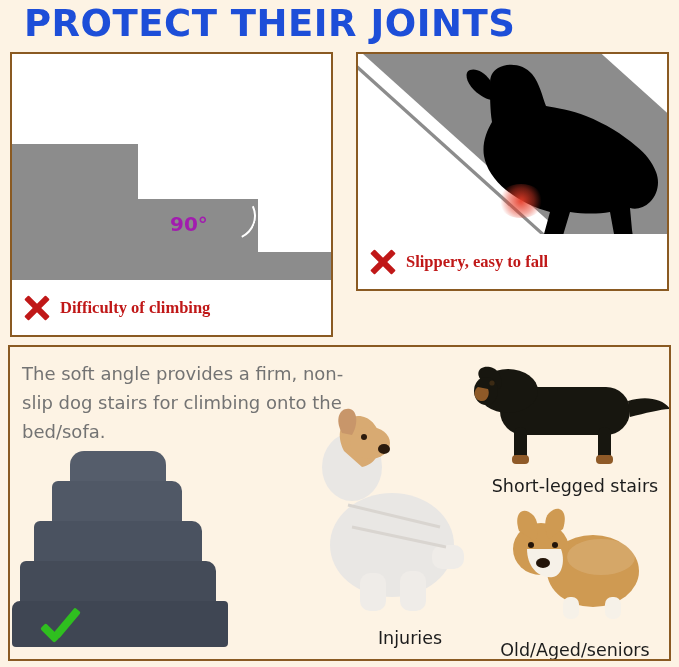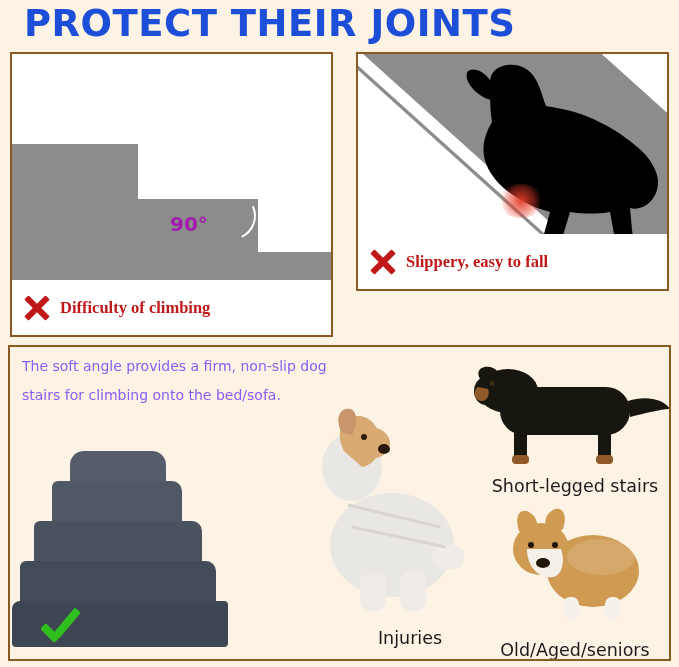--- a/index.html
+++ b/index.html
@@ -188,25 +188,25 @@
     width: 663px;
     height: 316px;
     border: 2px solid #8a5a22;
     background: #fdf3e4;
     box-sizing: border-box;
     overflow: hidden;
   }
   .blurb {
     position: absolute;
     left: 12px;
-    top: 5px;
+    top: 12px;
     width: 330px;
-    font-size: 14px;
+    font-size: 18px;
     line-height: 29px;
-    color: #8b5cf6;
+    color: #737373;
     font-family: "DejaVu Sans", sans-serif;
   }
 
   
   .foam {
     position: absolute;
     left: 2px;
     top: 122px;
     width: 215px;
     height: 178px;

